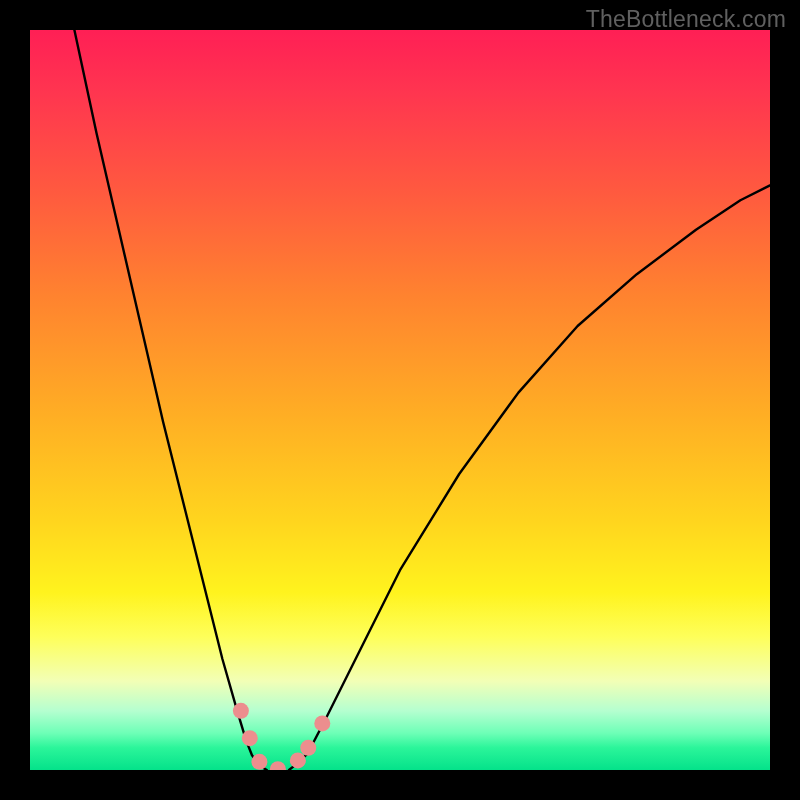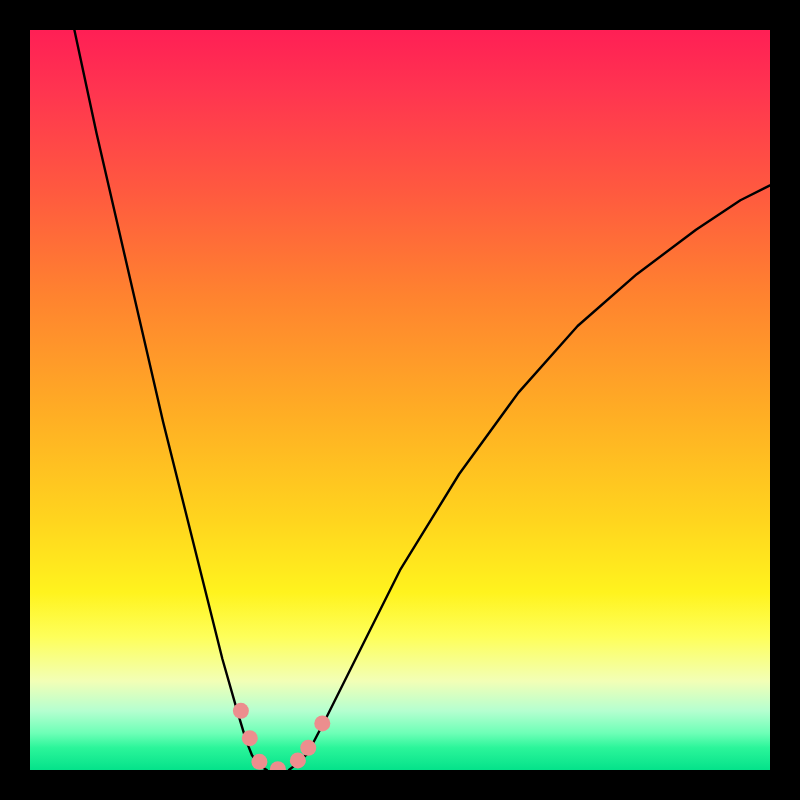--- a/index.html
+++ b/index.html
@@ -54,20 +54,21 @@
     left: 0;
     top: 0;
     width: 740px;
     height: 740px;
   }
 </style>
 </head>
 <body>
 
 <div class="outer">
+  <div class="watermark">TheBottleneck.com</div>
   <div class="plot">
     <svg class="curve" viewBox="0 0 740 740" preserveAspectRatio="none">
       <g id="series-group">
           <path d="M44.40 0.00 L66.60 103.60 L88.80 199.80 L111.00 296.00 L133.20 392.20 L155.40 481.00 L177.60 569.80 L192.40 629.00 L207.20 680.80 L216.08 710.40 L222.00 725.20 L229.40 735.56 L236.80 740.00" fill="none" stroke="#000000" stroke-width="2.4" stroke-linecap="round" stroke-linejoin="round"></path>
           <path d="M259.00 740.00 L266.40 734.08 L277.50 723.72 L296.00 688.20 L325.60 629.00 L370.00 540.20 L429.20 444.00 L488.40 362.60 L547.60 296.00 L606.80 244.20 L666.00 199.80 L710.40 170.20 L740.00 155.40" fill="none" stroke="#000000" stroke-width="2.4" stroke-linecap="round" stroke-linejoin="round"></path>
         </g>
       <g id="marker-group">
           <circle cx="210.90" cy="680.80" r="8" fill="#ec8e8e"></circle>
           <circle cx="219.78" cy="708.18" r="8" fill="#ec8e8e"></circle>
           <circle cx="229.40" cy="731.86" r="8" fill="#ec8e8e"></circle>

